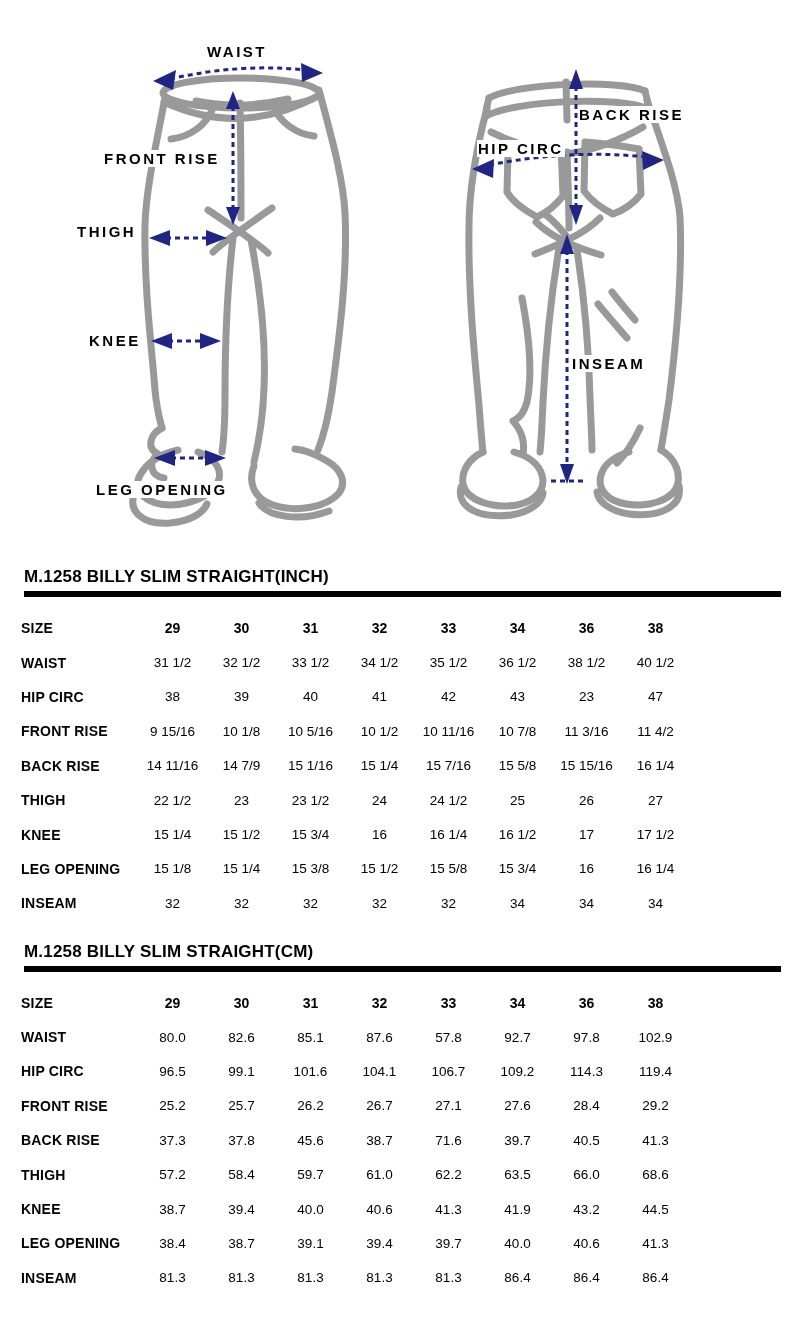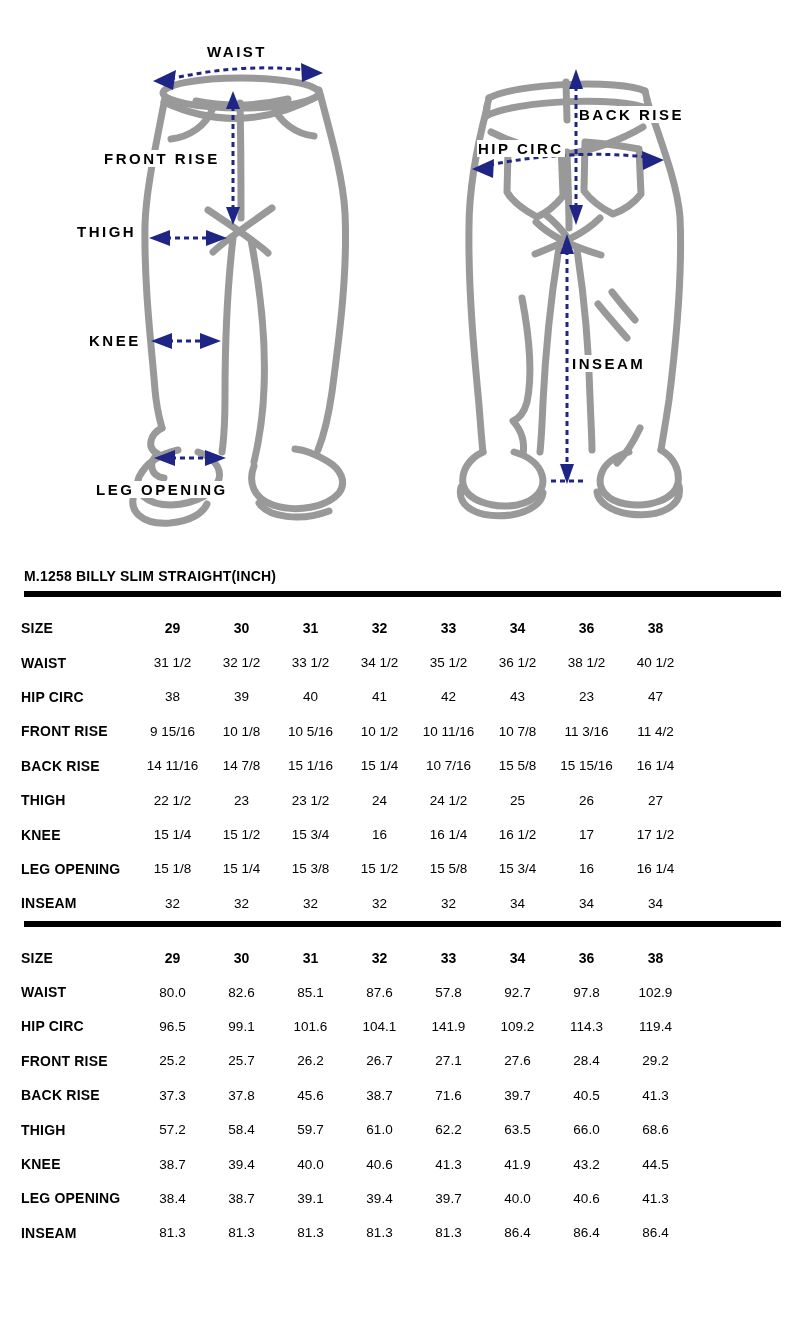--- a/index.html
+++ b/index.html
@@ -13,21 +13,21 @@
   .diagram svg { position:absolute; left:0; top:0; }
   .dlabel {
     position:absolute; font-weight:bold; font-size:15px; letter-spacing:2.5px;
     line-height:17px; white-space:nowrap; background:#fff; padding:0 1px; z-index:2;
   }
   .pants { fill:none; stroke:var(--outline); stroke-width:7; stroke-linecap:round; stroke-linejoin:round; }
   .arrow-line { fill:none; stroke:var(--arrow); stroke-width:3; stroke-dasharray:5 4; }
   .arrow-head { fill:var(--arrow); stroke:none; }
   
   .table-title {
-    margin:0; padding:6px 0 4px 24px; font-size:14px; font-weight:bold;
+    margin:0; padding:6px 0 4px 24px; font-size:17px; font-weight:bold;
     line-height:21px; letter-spacing:0.2px;
   }
   .size-table--cm .table-title { padding-top:20px; }
   .rule { height:6px; background:#000; margin-left:24px; width:757px; }
   .grid {
     display:grid; grid-template-columns:117px repeat(8,69px);
     grid-auto-rows:34.4px; margin:14px 0 0 21px;
   }
   .cell { display:flex; align-items:center; justify-content:center; font-size:13.5px; white-space:nowrap; }
   .label-cell { justify-content:flex-start; font-weight:bold; font-size:14px; letter-spacing:0.2px;text-align:right; }
@@ -173,24 +173,24 @@
       <div class="cell">9 15/16</div>
       <div class="cell">10 1/8</div>
       <div class="cell">10 5/16</div>
       <div class="cell">10 1/2</div>
       <div class="cell">10 11/16</div>
       <div class="cell">10 7/8</div>
       <div class="cell">11 3/16</div>
       <div class="cell">11 4/2</div>
       <div class="cell label-cell">BACK RISE</div>
       <div class="cell">14 11/16</div>
-      <div class="cell">14 7/8</div>
+      <div class="cell">14 7/9</div>
       <div class="cell">15 1/16</div>
       <div class="cell">15 1/4</div>
-      <div class="cell">10 7/16</div>
+      <div class="cell">15 7/16</div>
       <div class="cell">15 5/8</div>
       <div class="cell">15 15/16</div>
       <div class="cell">16 1/4</div>
       <div class="cell label-cell">THIGH</div>
       <div class="cell">22 1/2</div>
       <div class="cell">23</div>
       <div class="cell">23 1/2</div>
       <div class="cell">24</div>
       <div class="cell">24 1/2</div>
       <div class="cell">25</div>
@@ -220,20 +220,21 @@
       <div class="cell">32</div>
       <div class="cell">32</div>
       <div class="cell">32</div>
       <div class="cell">34</div>
       <div class="cell">34</div>
       <div class="cell">34</div>
     </div>
 </section>
 
 <section class="size-table size-table--cm">
+  <h2 class="table-title">M.1258 BILLY SLIM STRAIGHT(CM)</h2>
   <div class="rule"></div>
   <div class="grid">
       <div class="cell label-cell header-cell">SIZE</div>
       <div class="cell header-cell">29</div>
       <div class="cell header-cell">30</div>
       <div class="cell header-cell">31</div>
       <div class="cell header-cell">32</div>
       <div class="cell header-cell">33</div>
       <div class="cell header-cell">34</div>
       <div class="cell header-cell">36</div>
@@ -245,21 +246,21 @@
       <div class="cell">87.6</div>
       <div class="cell">57.8</div>
       <div class="cell">92.7</div>
       <div class="cell">97.8</div>
       <div class="cell">102.9</div>
       <div class="cell label-cell">HIP CIRC</div>
       <div class="cell">96.5</div>
       <div class="cell">99.1</div>
       <div class="cell">101.6</div>
       <div class="cell">104.1</div>
-      <div class="cell">141.9</div>
+      <div class="cell">106.7</div>
       <div class="cell">109.2</div>
       <div class="cell">114.3</div>
       <div class="cell">119.4</div>
       <div class="cell label-cell">FRONT RISE</div>
       <div class="cell">25.2</div>
       <div class="cell">25.7</div>
       <div class="cell">26.2</div>
       <div class="cell">26.7</div>
       <div class="cell">27.1</div>
       <div class="cell">27.6</div>

